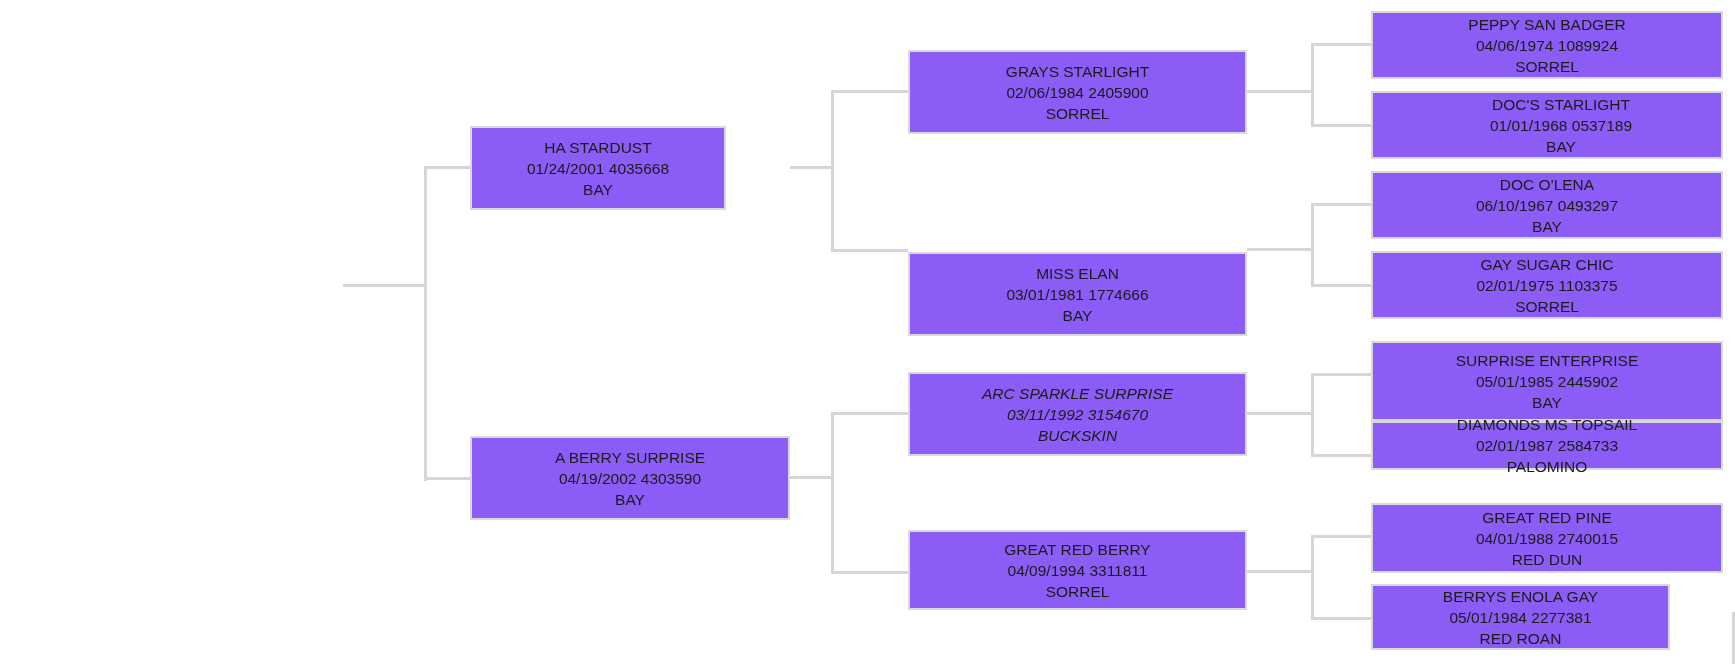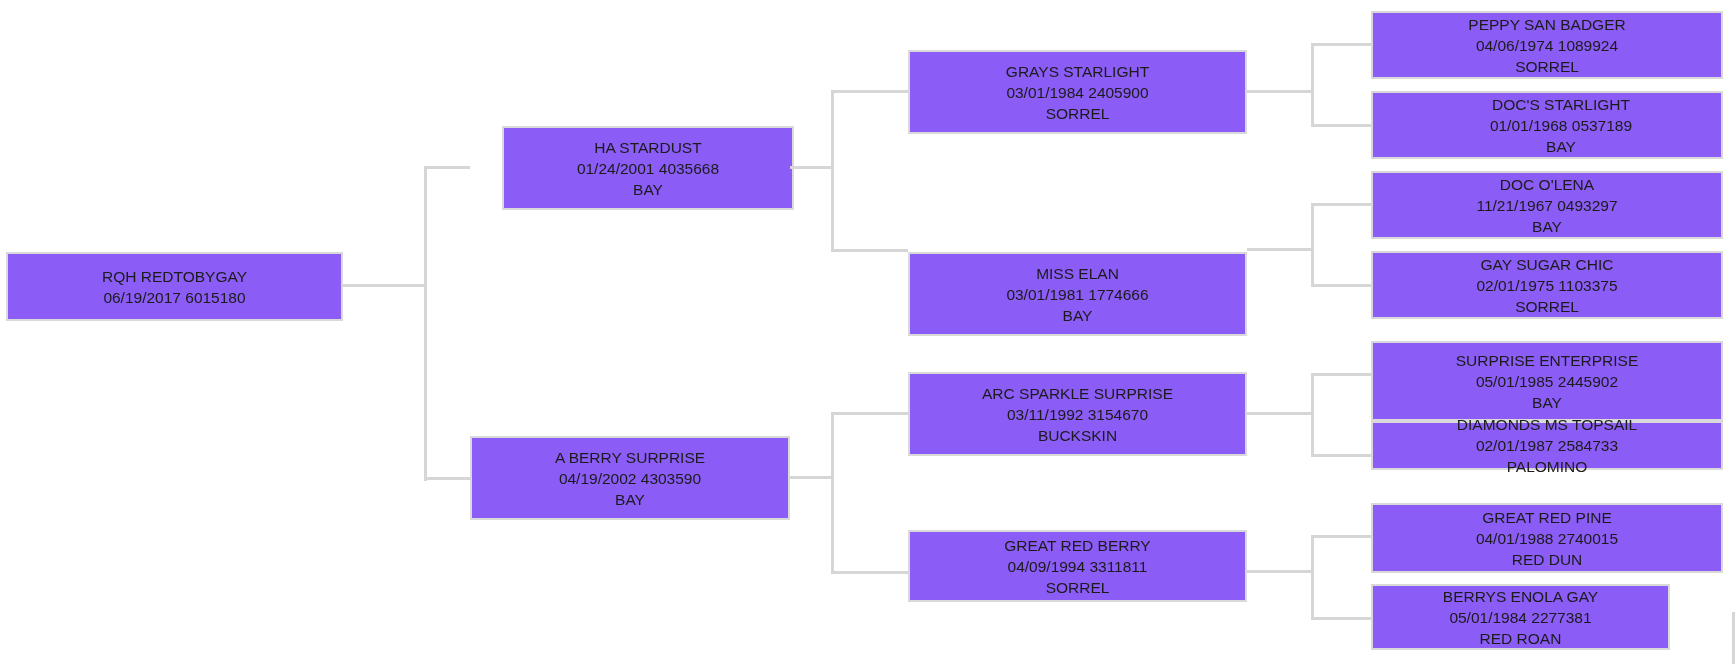--- a/index.html
+++ b/index.html
@@ -41,70 +41,66 @@
   .edge-fragment {
     position: absolute;
     background: #d6d6d6;
   }
 </style>
 </head>
 <body>
 
 <div id="pedigree-canvas">
 
-  <div class="node" style="left:6px; top:252px; width:337px; height:69px;">
-    <div class="txt">RQH REDTOBYGAY</div>
-    <div class="txt">06/19/2017 6015180</div>
-  </div>
 
-  <div class="node" style="left:470px; top:126px; width:292px; height:84px;margin-left:32px;">
+  <div class="node" style="left:470px; top:126px; width:256px; height:84px;">
     <div class="txt">HA STARDUST</div>
     <div class="txt">01/24/2001 4035668</div>
     <div class="txt">BAY</div>
   </div>
   <div class="node" style="left:470px; top:436px; width:320px; height:84px;">
     <div class="txt">A BERRY SURPRISE</div>
     <div class="txt">04/19/2002 4303590</div>
     <div class="txt">BAY</div>
   </div>
 
   <div class="node" style="left:908px; top:50px; width:339px; height:84px;justify-content:center;">
     <div class="txt">GRAYS STARLIGHT</div>
-    <div class="txt">03/01/1984 2405900</div>
+    <div class="txt">02/06/1984 2405900</div>
     <div class="txt">SORREL</div>
   </div>
   <div class="node" style="left:908px; top:208px; width:339px; height:84px;margin-top:44px;">
     <div class="txt">MISS ELAN</div>
     <div class="txt">03/01/1981 1774666</div>
     <div class="txt">BAY</div>
   </div>
-  <div class="node" style="left:908px; top:372px; width:339px; height:84px;">
+  <div class="node" style="left:908px; top:372px; width:339px; height:84px;font-style:italic;">
     <div class="txt">ARC SPARKLE SURPRISE</div>
     <div class="txt">03/11/1992 3154670</div>
     <div class="txt">BUCKSKIN</div>
   </div>
-  <div class="node" style="left:908px; top:530px; width:339px; height:72px;">
+  <div class="node" style="left:908px; top:530px; width:339px; height:80px;">
     <div class="txt">GREAT RED BERRY</div>
     <div class="txt">04/09/1994 3311811</div>
     <div class="txt">SORREL</div>
   </div>
 
   <div class="node" style="left:1371px; top:11px; width:352px; height:68px;">
     <div class="txt">PEPPY SAN BADGER</div>
     <div class="txt">04/06/1974 1089924</div>
     <div class="txt">SORREL</div>
   </div>
   <div class="node" style="left:1371px; top:91px; width:352px; height:68px;padding-left:28px;">
     <div class="txt">DOC'S STARLIGHT</div>
     <div class="txt">01/01/1968 0537189</div>
     <div class="txt">BAY</div>
   </div>
   <div class="node" style="left:1371px; top:171px; width:352px; height:68px;">
     <div class="txt">DOC O'LENA</div>
-    <div class="txt">11/21/1967 0493297</div>
+    <div class="txt">06/10/1967 0493297</div>
     <div class="txt">BAY</div>
   </div>
   <div class="node" style="left:1371px; top:251px; width:352px; height:68px;">
     <div class="txt">GAY SUGAR CHIC</div>
     <div class="txt">02/01/1975 1103375</div>
     <div class="txt">SORREL</div>
   </div>
   <div class="node" style="left:1371px; top:341px; width:352px; height:80px;">
     <div class="txt">SURPRISE ENTERPRISE</div>
     <div class="txt">05/01/1985 2445902</div>

